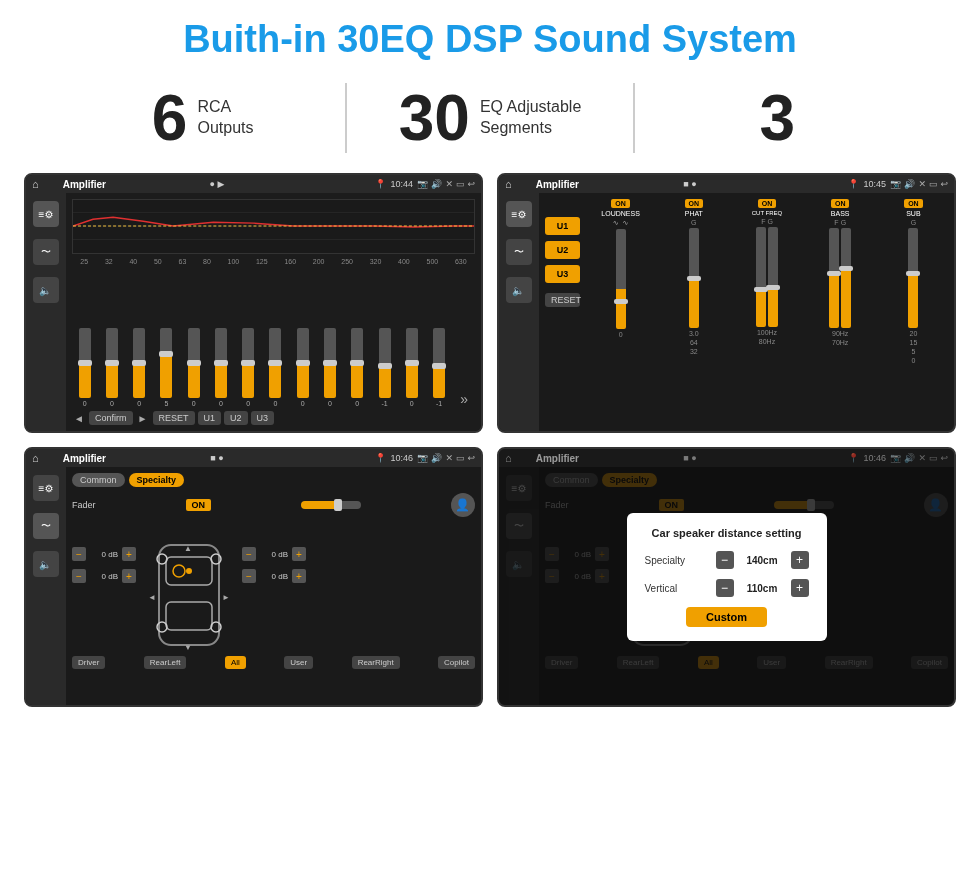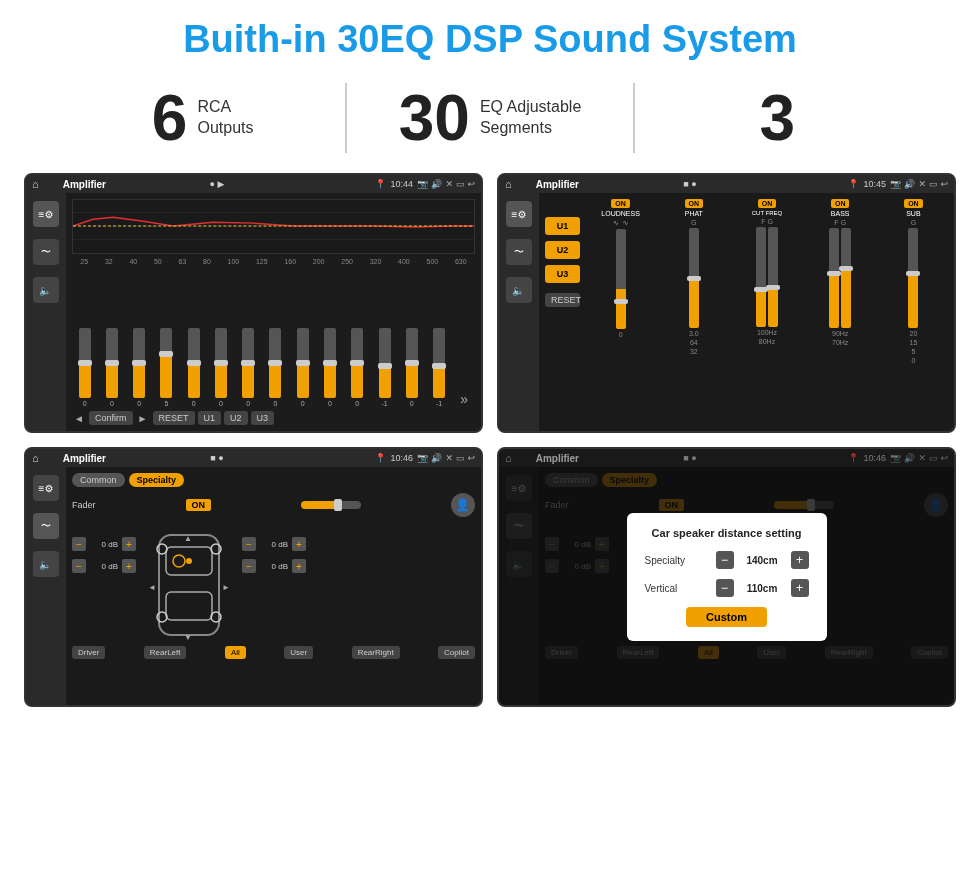--- a/index.html
+++ b/index.html
@@ -310,21 +310,21 @@
       color: #ccc;
       padding: 2px 8px;
       font-size: 9px;
       border-radius: 7px;
     }
     .fader-tab.active { background: #f0a000; color: #000; font-weight: bold; }
     .fader-controls {
       display: flex;
       align-items: center;
       justify-content: space-between;
-      margin-bottom: 10px;
+      margin-bottom: 20px;
       font-size: 9px;
       color: #ccc;
     }
     .fader-on { background: #f0a000; color: #000; padding: 1px 6px; font-size: 9px; border-radius: 2px; font-weight: bold; }
     .fader-slider-h {
       width: 60px;
       height: 8px;
       background: linear-gradient(to right, #f0a000, #f0a000 60%, #555 60%);
       border-radius: 4px;
       position: relative;

